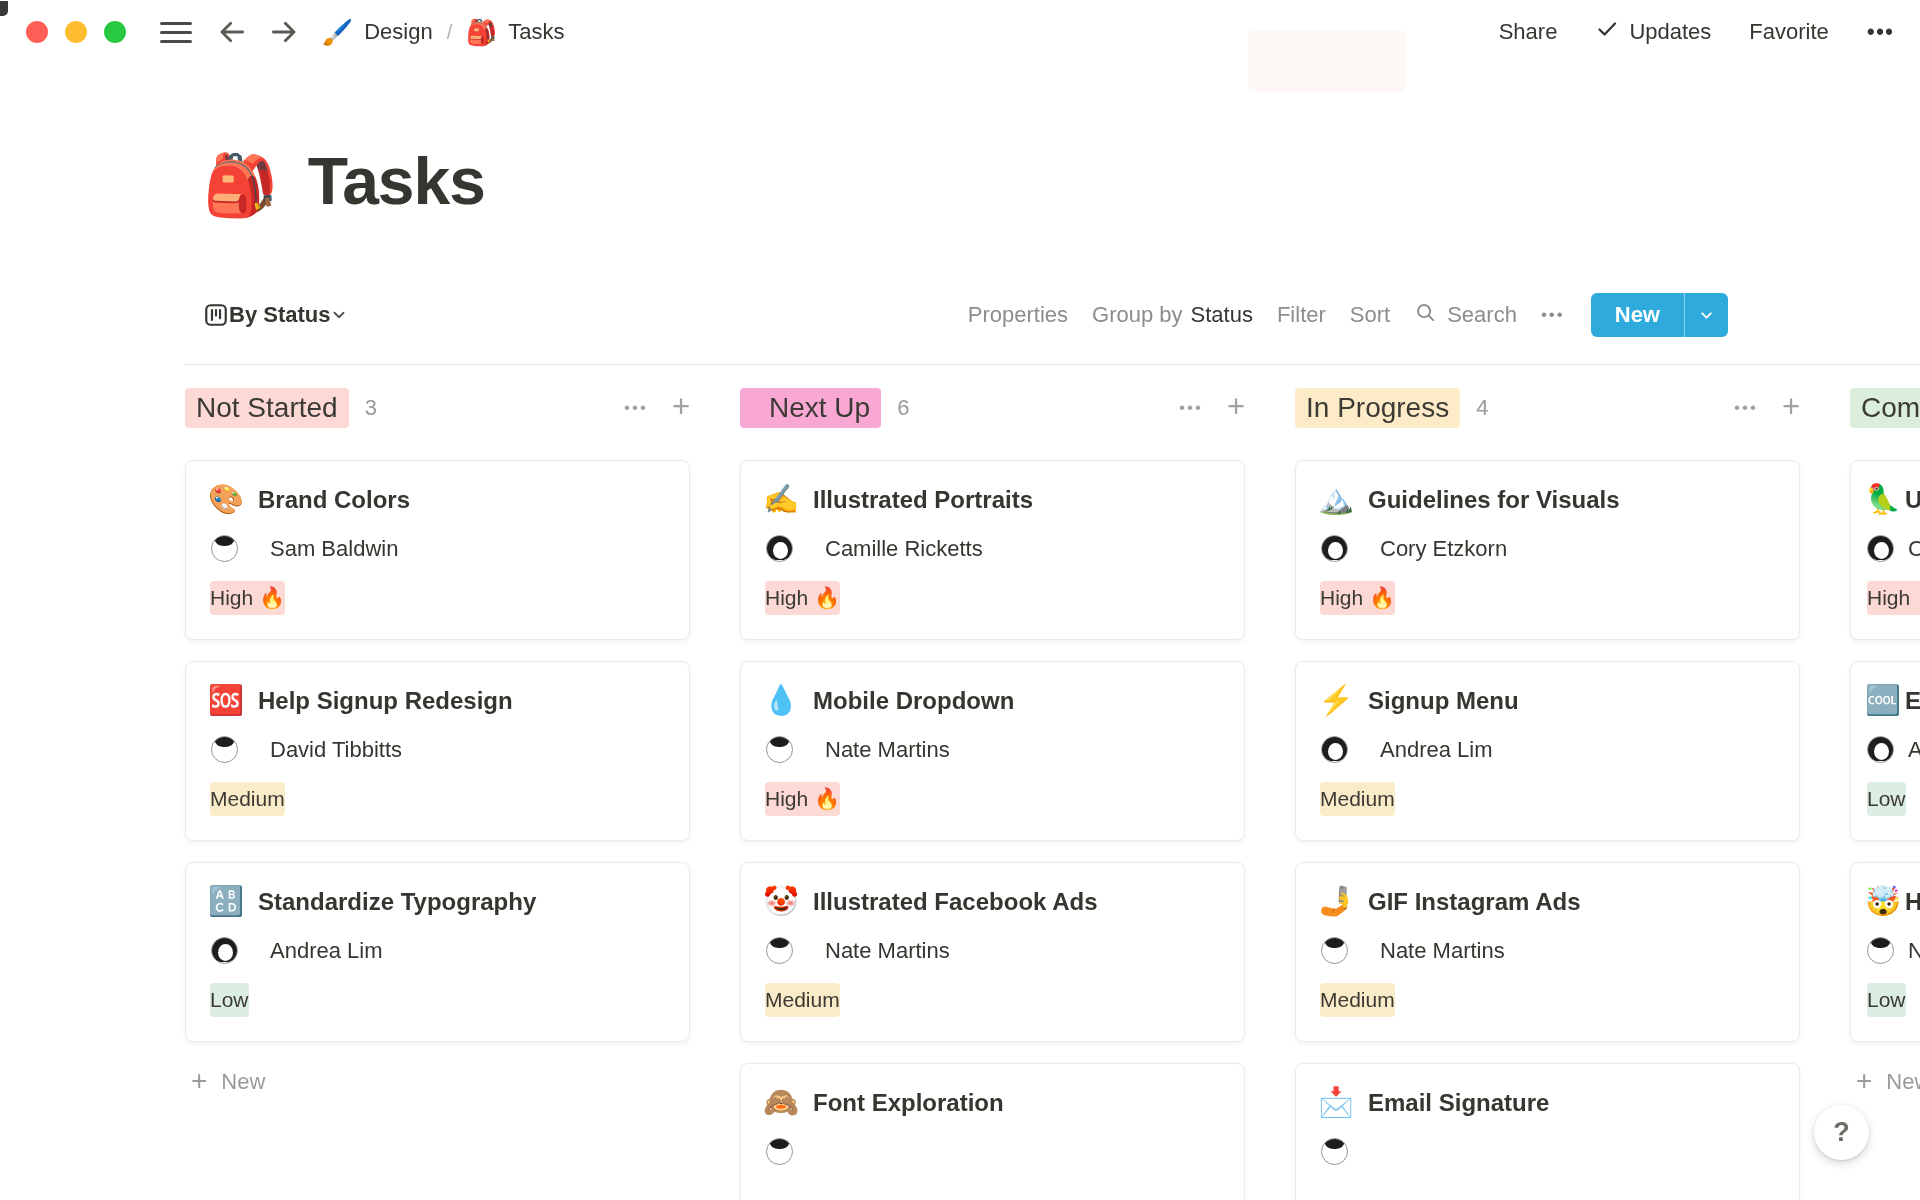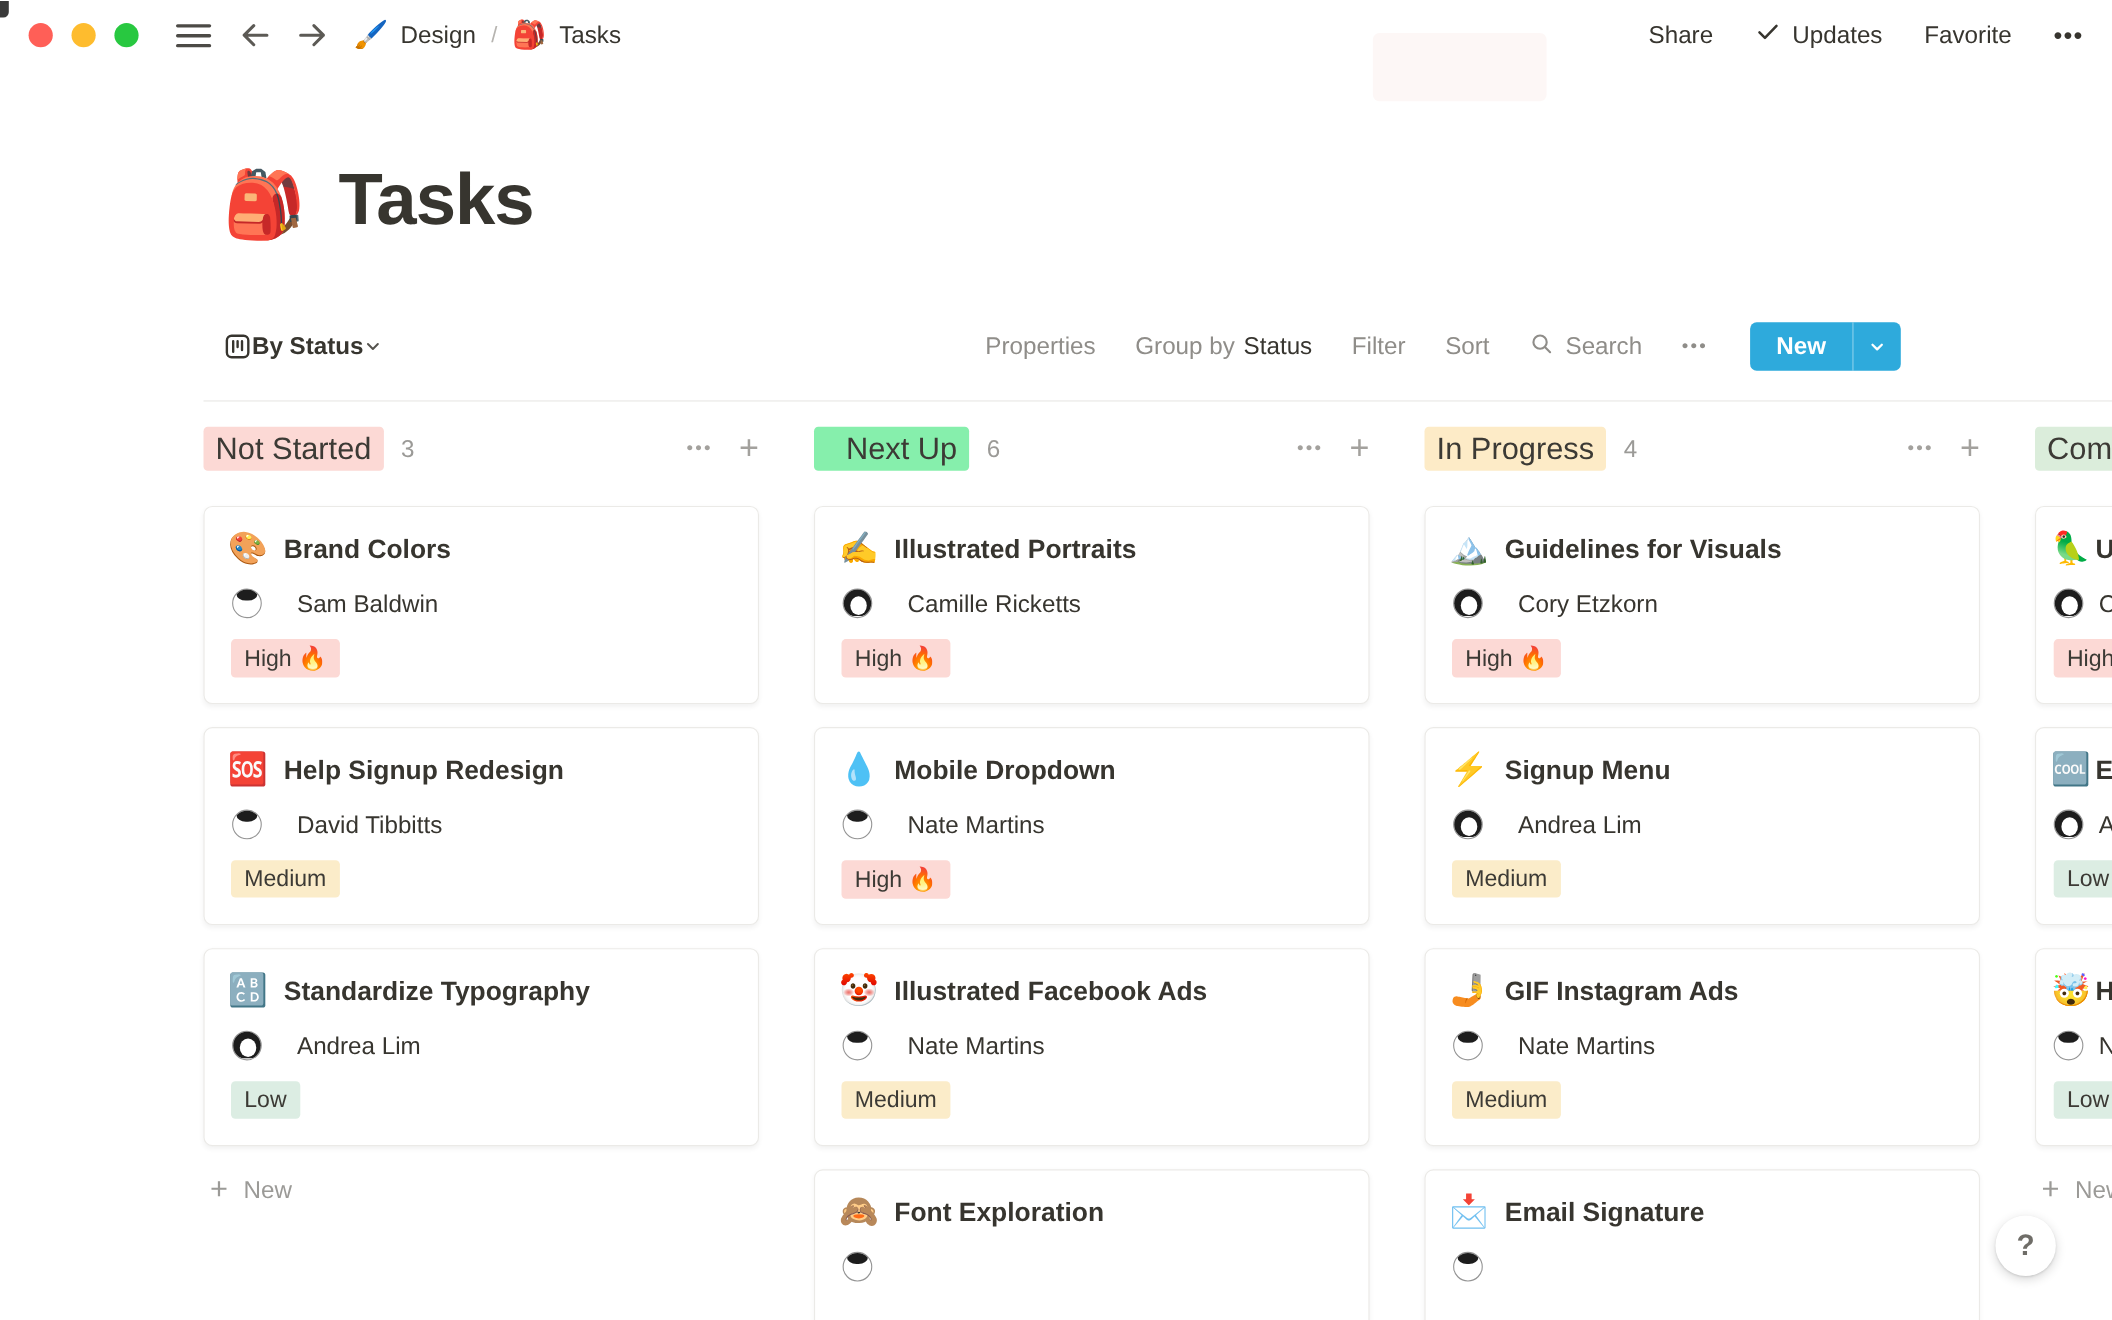--- a/index.html
+++ b/index.html
@@ -27,21 +27,21 @@
   
   .title-wrap{margin:84px 0 0 203px;display:flex;align-items:flex-end;gap:30px;}
   .page-emoji{font-size:60px;line-height:.95;}
   .page-title{font-size:66px;line-height:1;font-weight:700;margin:0;letter-spacing:-1px;color:#37352f;}
   .subtitle{margin:32px 0 0 203px;font-size:24px;color:#3f3d38;}
 
   
   .view-toolbar{margin:78px 192px 0 203px;display:flex;align-items:center;height:46px;}
   .view-left{display:flex;align-items:center;font-size:22px;font-weight:700;cursor:pointer;}
   .view-left svg{display:block;}
-  .view-right{margin-left:auto;display:flex;align-items:center;gap:36px;font-size:22px;color:#8f8d89;}
+  .view-right{margin-left:auto;display:flex;align-items:center;gap:24px;font-size:22px;color:#8f8d89;}
   .tb-item{cursor:pointer;white-space:nowrap;}
   .group-by .val{color:#37352f;margin-left:8px;}
   .search-item{display:flex;align-items:center;gap:10px;cursor:pointer;}
   .new-btn{display:flex;align-items:stretch;border-radius:6px;overflow:hidden;color:#fff;
            font-size:22px;font-weight:600;height:44px;margin-left:2px;cursor:pointer;}
   .new-main{display:flex;align-items:center;padding:0 24px;}
   .new-caret{display:flex;align-items:center;padding:0 13px;border-left:1px solid rgba(255,255,255,.45);}
 
   .rule{height:1px;background:#e8e7e4;margin:26px 0 0 185px;}
 
@@ -56,21 +56,21 @@
   .col-add{font-size:31px;font-weight:300;line-height:1;cursor:pointer;margin-top:-3px;}
 
   .card{margin-top:21px;height:180px;background:#fff;border:1px solid #ebeae7;border-radius:8px;
         box-shadow:0 2px 5px rgba(15,15,15,.055);padding:24px 22px;box-sizing:border-box;cursor:pointer;}
   .col-header + .card{margin-top:33px;}
   .card-title-row{display:flex;align-items:center;gap:18px;}
   .card-emoji{font-size:29px;line-height:1;width:32px;text-align:center;flex:none;}
   .card-title{font-size:24px;font-weight:600;white-space:nowrap;color:#37352f;}
   .card-assignee{display:flex;align-items:center;gap:32px;margin-top:21px;padding-left:3px;}
   .assignee-name{font-size:22px;white-space:nowrap;}
-  .priority-badge{display:inline-block;margin-top:19px;font-size:21px;padding:5px 12px;border-radius:4px;
+  .priority-badge{display:inline-block;margin-top:19px;font-size:21px;padding:5px 0;border-radius:4px;
                   white-space:nowrap;color:#3c3a35;margin-left:2px;}
 
   .avatar{width:27px;height:27px;border-radius:50%;background:#fff;border:1px solid #949494;
           position:relative;overflow:hidden;flex:none;box-sizing:border-box;}
   .avatar.male::before{content:"";position:absolute;top:-3px;left:3px;right:3px;height:13px;
           background:#1d1d1d;border-radius:50% 50% 45% 45%;}
   .avatar.female::before{content:"";position:absolute;top:-2px;left:-1px;right:-1px;height:26px;
           background:#1d1d1d;border-radius:50% 50% 35% 35%;}
   .avatar.female::after{content:"";position:absolute;top:6px;left:5.5px;width:15px;height:17px;
           background:#fff;border-radius:50%;}
@@ -249,21 +249,21 @@
       </div>
 
       <div class="new-row">
         <span class="plus">+</span>
         <span>New</span>
       </div>
     </div>
 
     <div class="column">
       <div class="col-header">
-        <span class="col-badge" style="background: #86efac; padding-left: 29px;">Next Up</span>
+        <span class="col-badge" style="background: #f9a8d4; padding-left: 29px;">Next Up</span>
         <span class="col-count">6</span>
         <span class="col-actions">
           <span class="col-more">•••</span>
           <span class="col-add">+</span>
         </span>
       </div>
 
       <div class="card">
         <div class="card-title-row">
           <span class="card-emoji">✍️</span>

